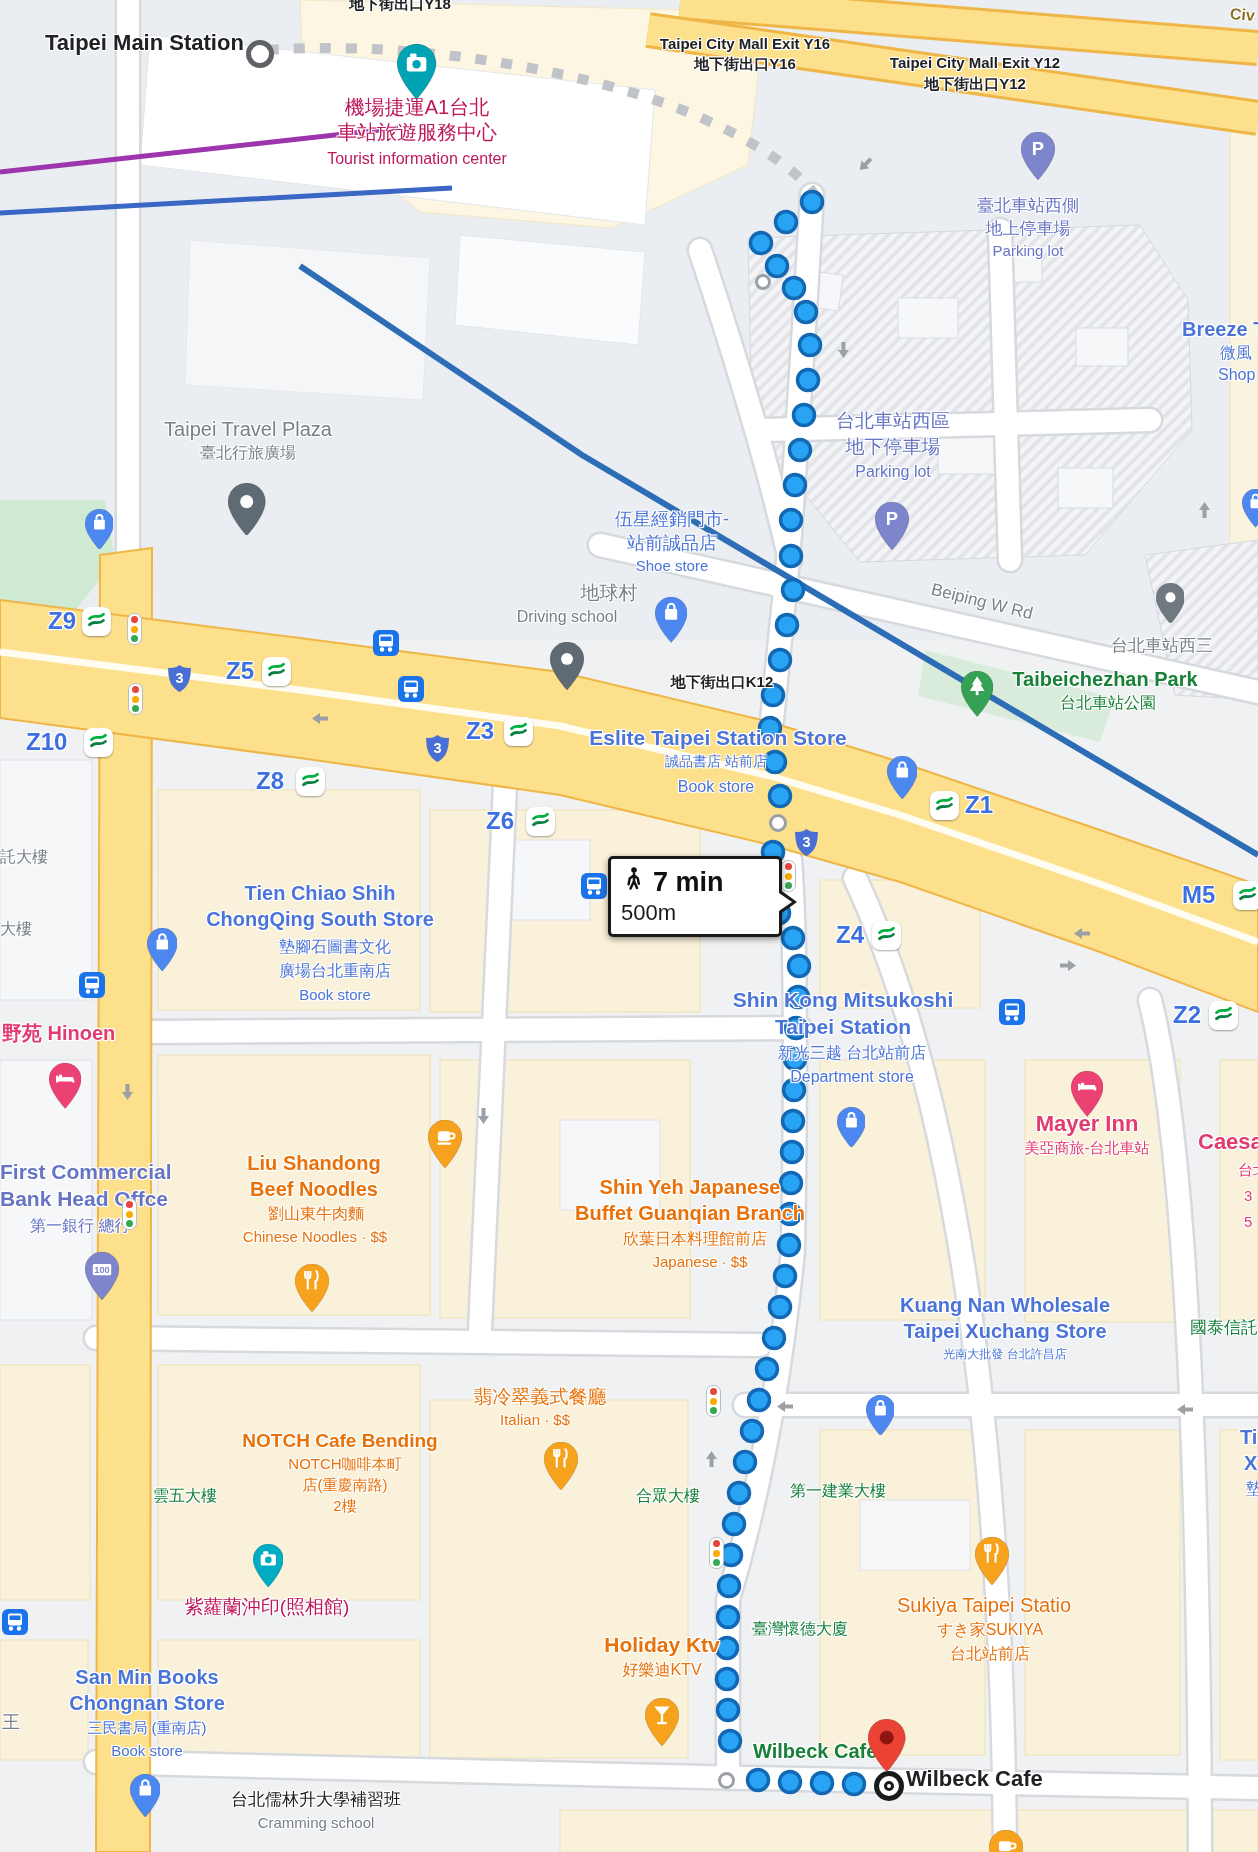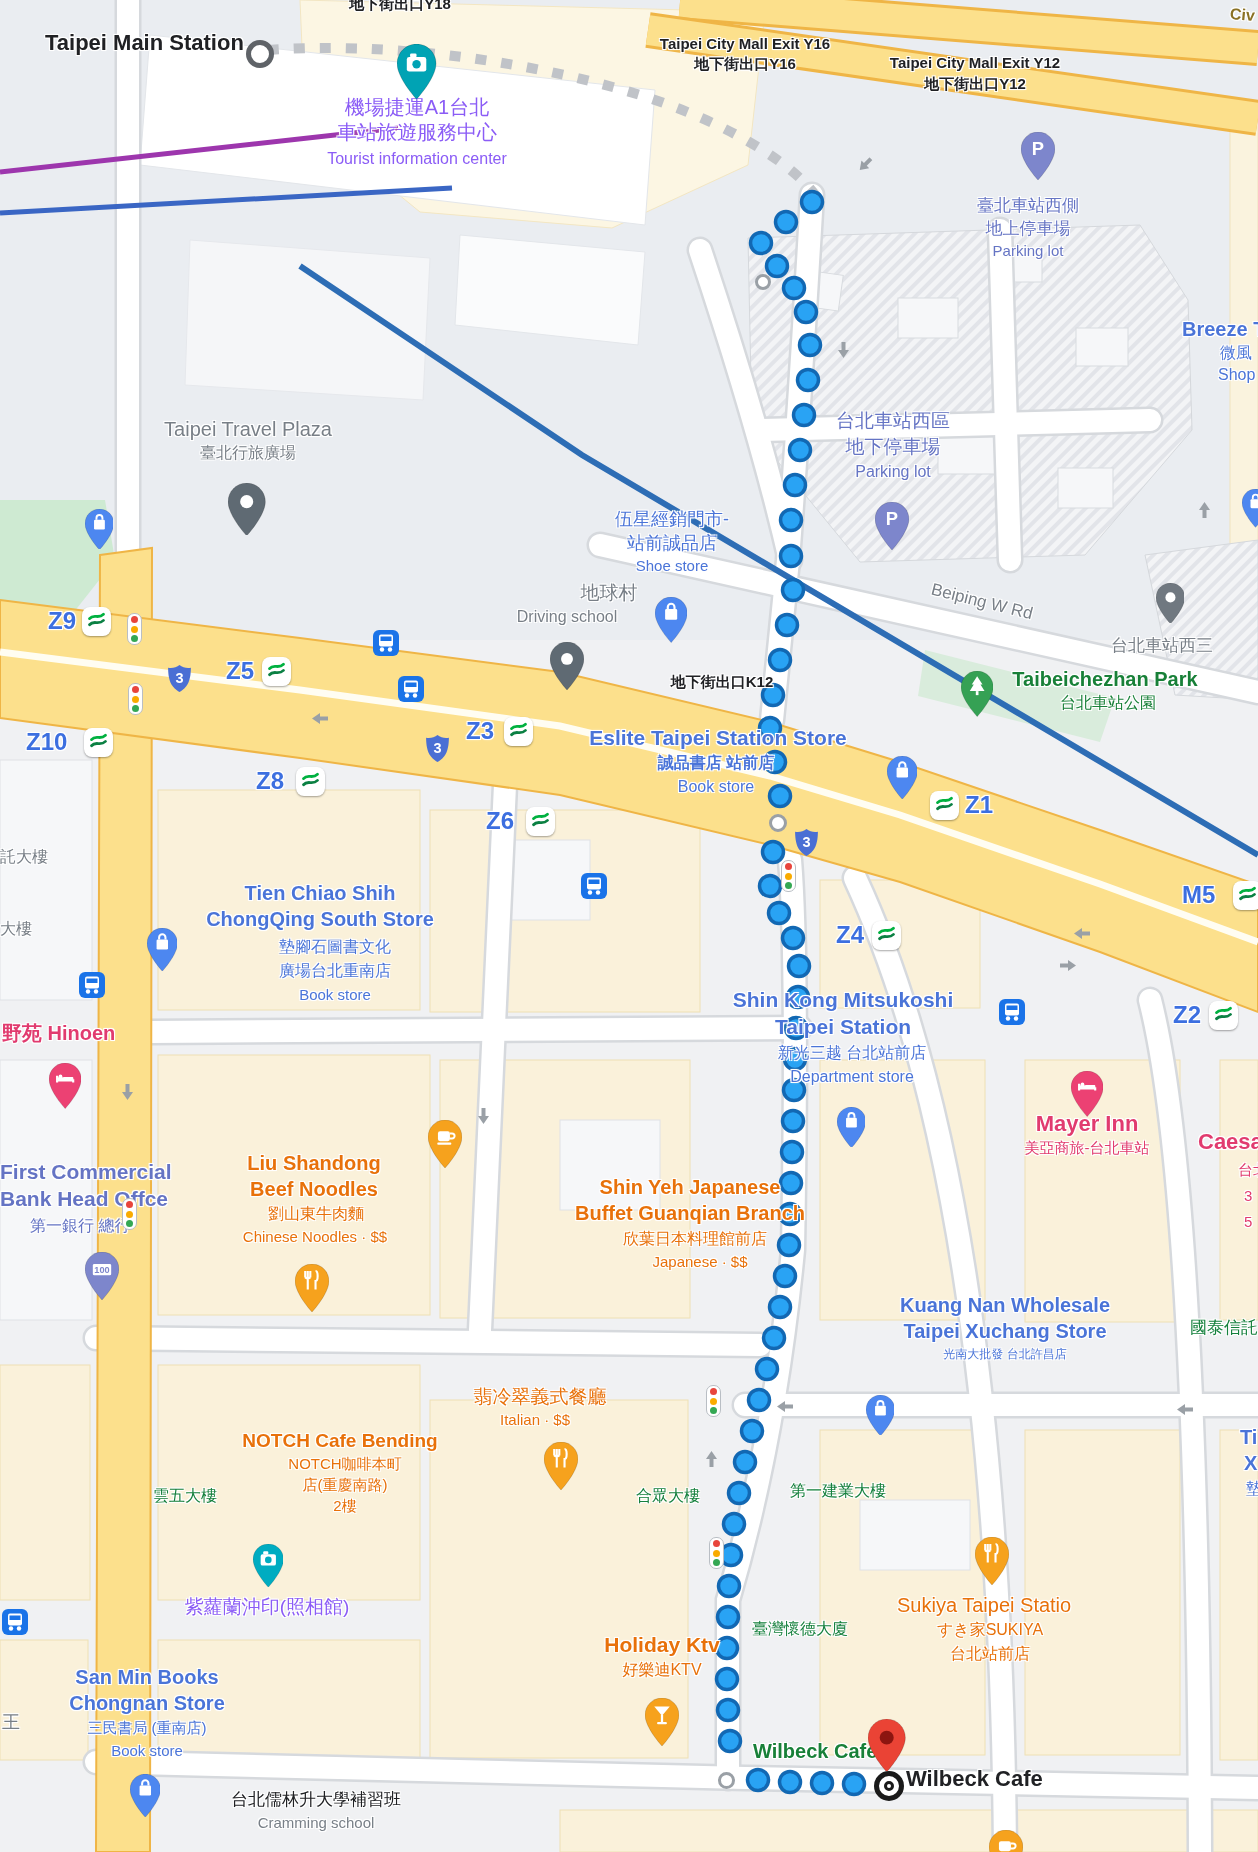--- a/index.html
+++ b/index.html
@@ -3,21 +3,21 @@
 <meta charset="utf-8">
 <style>
   html,body{margin:0;padding:0;background:#e8eaed;}
   #stage{position:relative;width:1258px;height:1852px;overflow:hidden;
     font-family:"Liberation Sans", sans-serif;background:#eef0f3;}
   #basemap{position:absolute;left:0;top:0;}
   .lbl{position:absolute;white-space:nowrap;line-height:1.12;
 ти    text-shadow:-1px -1px 0 #fff,1px -1px 0 #fff,-1px 1px 0 #fff,1px 1px 0 #fff,0 0 3px #fff;}
   .lbl{text-shadow:-1px -1px 0 #fff,1px -1px 0 #fff,-1px 1px 0 #fff,1px 1px 0 #fff,0 0 3px #fff;}
   .c-blue{color:#4a74d8}.c-exit{color:#3c6fe0}.c-grey{color:#787f87}.c-dark{color:#15803d}
-  .c-black{color:#202124}.c-orange{color:#e8710a}.c-pink{color:#e13b6f}.c-teal{color:#8b5cf6}
+  .c-black{color:#202124}.c-orange{color:#e8710a}.c-pink{color:#e13b6f}.c-teal{color:#be185d}
   .c-green{color:#188038}.c-indigo{color:#6574c4}.c-road{color:#8a7124}
   .pin,.ticon,.bus,.light,.shield,.arrow,.ring{position:absolute;}
   .ticon{width:29px;height:29px;background:#fff;border-radius:8px;
     box-shadow:0 1px 2px rgba(0,0,0,.35);display:flex;align-items:center;justify-content:center;}
   .bus{width:26px;height:26px;}
   .light{width:13px;height:30px;background:#fff;border:1px solid #b9bec4;border-radius:7px;
     display:flex;flex-direction:column;align-items:center;justify-content:space-evenly;}
   .light i{width:7px;height:7px;border-radius:50%;display:block;}
   .ring{background:#fff;border-radius:50%;}
   #badge{position:absolute;left:608px;top:856px;width:150px;background:#fff;
@@ -199,20 +199,33 @@
         <circle cx="727" cy="1679" r="10.5" fill="#29a3f4" stroke="#1268b3" stroke-width="3.5"></circle>
         <circle cx="728" cy="1710" r="10.5" fill="#29a3f4" stroke="#1268b3" stroke-width="3.5"></circle>
         <circle cx="730" cy="1741" r="10.5" fill="#29a3f4" stroke="#1268b3" stroke-width="3.5"></circle>
         <circle cx="758" cy="1780" r="10.5" fill="#29a3f4" stroke="#1268b3" stroke-width="3.5"></circle>
         <circle cx="790" cy="1782" r="10.5" fill="#29a3f4" stroke="#1268b3" stroke-width="3.5"></circle>
         <circle cx="822" cy="1783" r="10.5" fill="#29a3f4" stroke="#1268b3" stroke-width="3.5"></circle>
         <circle cx="854" cy="1784" r="10.5" fill="#29a3f4" stroke="#1268b3" stroke-width="3.5"></circle>
       </g>
 </svg>
 
+<div id="badge">
+  <div class="row">
+    <span>
+      <svg width="26" height="30" viewBox="0 0 24 28">
+        <circle cx="12" cy="4.6" r="2.6" fill="#111"></circle>
+        <path d="M12 8 L12 15 M12 9.5 L8 12.5 L7 18 M12 9.5 L15.5 12.5 L16.5 17.5 M12 15 L8.8 22 M12 15 L14.8 21.5" stroke="#111" stroke-width="2.3" fill="none" stroke-linecap="round"></path>
+      </svg>
+    </span>
+    <span class="dur">7 min</span>
+  </div>
+  <div class="dist">500m</div>
+  <div class="tail"></div>
+</div>
 
 <div class="ring" style="left:246px;top:40px;width:18px;height:18px;border:5px solid #5f6368;z-index:30;"></div>
 <div class="ring" style="left:874px;top:1771px;width:20px;height:20px;border:5px solid #1a1a1a;z-index:30;display:flex;align-items:center;justify-content:center;">
   <div style="width:4px;height:4px;border:3px solid #1a1a1a;border-radius:50%;"></div>
 </div>
 <div class="ring" style="left:755px;top:274px;width:10px;height:10px;border:3px solid #9aa0a6;z-index:22;"></div>
 <div class="ring" style="left:769px;top:814px;width:12px;height:12px;border:3px solid #9aa0a6;z-index:22;"></div>
 <div class="ring" style="left:718px;top:1772px;width:11px;height:11px;border:3px solid #9aa0a6;z-index:22;"></div>
 
 <div id="overlay">
@@ -241,21 +254,21 @@
       <div class="lbl c-green" style="left:1108px;transform:translateX(-50%);top:694px;font-size:16px;font-weight:400;z-index:25;">台北車站公園</div>
       <div class="lbl c-grey" style="left:248px;transform:translateX(-50%);top:418px;font-size:20px;font-weight:400;z-index:25;">Taipei Travel Plaza</div>
       <div class="lbl c-grey" style="left:248px;transform:translateX(-50%);top:444px;font-size:16px;font-weight:400;z-index:25;">臺北行旅廣場</div>
       <div class="lbl c-blue" style="left:672px;transform:translateX(-50%);top:509px;font-size:18px;font-weight:400;z-index:25;">伍星經銷門市-</div>
       <div class="lbl c-blue" style="left:672px;transform:translateX(-50%);top:533px;font-size:18px;font-weight:400;z-index:25;">站前誠品店</div>
       <div class="lbl c-blue" style="left:672px;transform:translateX(-50%);top:558px;font-size:15px;font-weight:400;z-index:25;">Shoe store</div>
       <div class="lbl c-grey" style="left:565px;transform:translateX(-50%);top:582px;font-size:19px;font-weight:400;z-index:25;margin-left:44px;">地球村</div>
       <div class="lbl c-grey" style="left:567px;transform:translateX(-50%);top:608px;font-size:16px;font-weight:400;z-index:25;">Driving school</div>
       <div class="lbl c-black" style="left:722px;transform:translateX(-50%);top:674px;font-size:15px;font-weight:700;z-index:25;">地下街出口K12</div>
       <div class="lbl c-blue" style="left:718px;transform:translateX(-50%);top:726px;font-size:21px;font-weight:700;z-index:25;">Eslite Taipei Station Store</div>
-      <div class="lbl c-blue" style="left:716px;transform:translateX(-50%);top:754px;font-size:16px;font-weight:700;z-index:25;">誠品書店 站前店</div>
+      <div class="lbl c-blue" style="left:716px;transform:translateX(-50%);top:754px;font-size:14px;font-weight:400;z-index:25;">誠品書店 站前店</div>
       <div class="lbl c-blue" style="left:716px;transform:translateX(-50%);top:778px;font-size:16px;font-weight:400;z-index:25;">Book store</div>
       <div class="lbl c-blue" style="left:320px;transform:translateX(-50%);top:882px;font-size:20px;font-weight:700;z-index:25;">Tien Chiao Shih</div>
       <div class="lbl c-blue" style="left:320px;transform:translateX(-50%);top:908px;font-size:20px;font-weight:700;z-index:25;">ChongQing South Store</div>
       <div class="lbl c-blue" style="left:335px;transform:translateX(-50%);top:938px;font-size:16px;font-weight:400;z-index:25;">墊腳石圖書文化</div>
       <div class="lbl c-blue" style="left:335px;transform:translateX(-50%);top:962px;font-size:16px;font-weight:400;z-index:25;">廣場台北重南店</div>
       <div class="lbl c-blue" style="left:335px;transform:translateX(-50%);top:987px;font-size:15px;font-weight:400;z-index:25;">Book store</div>
       <div class="lbl c-blue" style="left:843px;transform:translateX(-50%);top:988px;font-size:21px;font-weight:700;z-index:25;">Shin Kong Mitsukoshi</div>
       <div class="lbl c-blue" style="left:843px;transform:translateX(-50%);top:1015px;font-size:21px;font-weight:700;z-index:25;">Taipei Station</div>
       <div class="lbl c-blue" style="left:852px;transform:translateX(-50%);top:1044px;font-size:16px;font-weight:400;z-index:25;">新光三越 台北站前店</div>
       <div class="lbl c-blue" style="left:852px;transform:translateX(-50%);top:1068px;font-size:16px;font-weight:400;z-index:25;">Department store</div>

